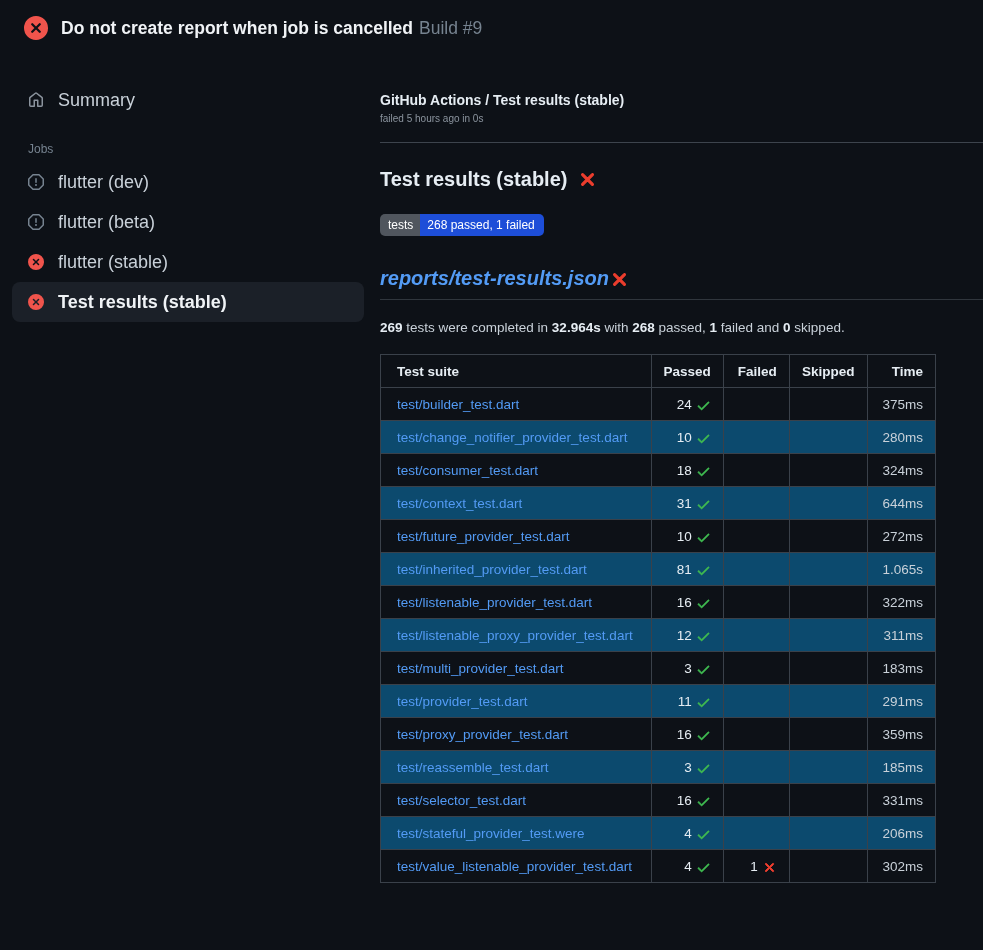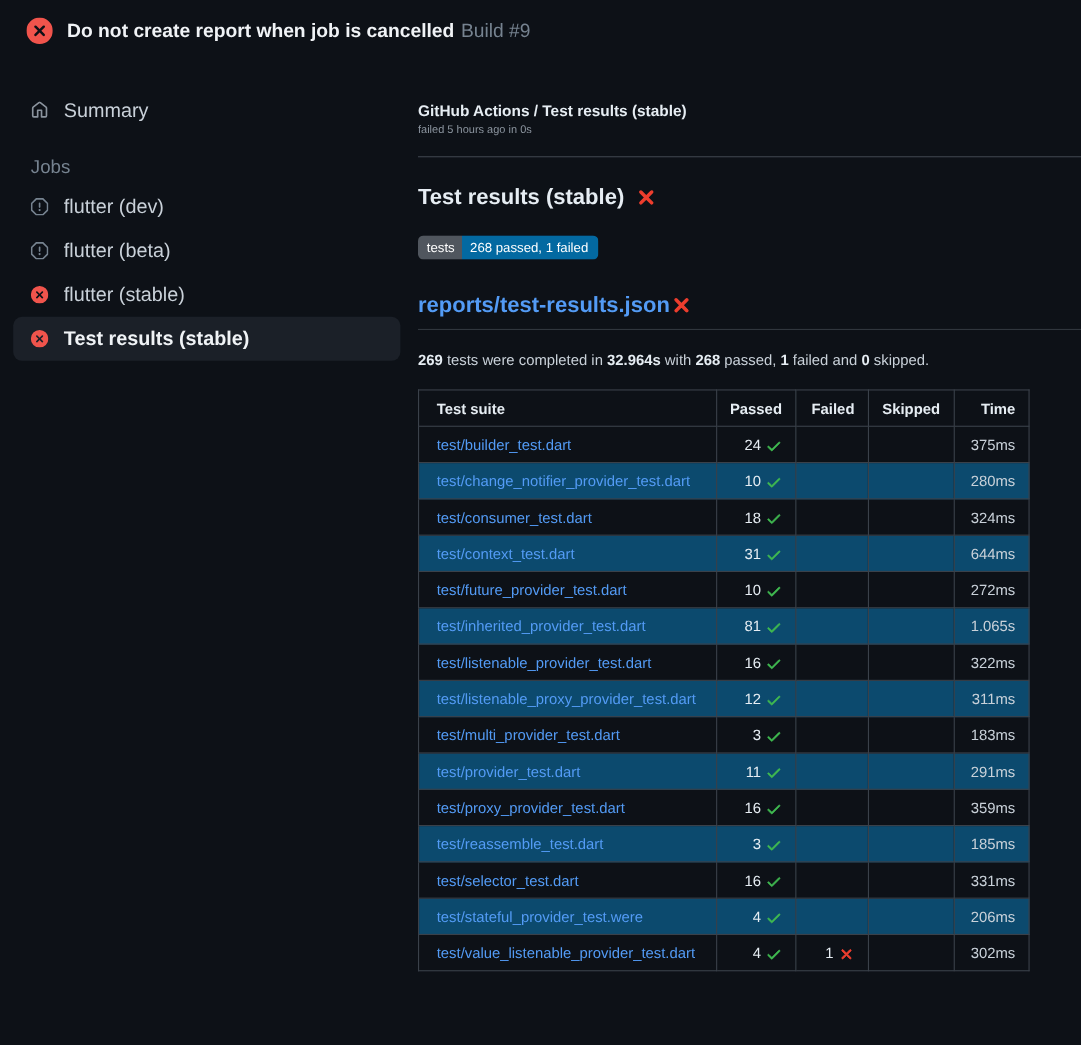--- a/index.html
+++ b/index.html
@@ -17,37 +17,37 @@
   .topbar .build-no { color:#768390; font-weight:normal; margin-left:6px; }
 
   
   .layout { display:flex; align-items:flex-start; }
 
   
   .sidebar { width:380px; flex-shrink:0; padding-top:24px; }
   .side-row { display:flex; align-items:center; gap:14px; height:40px;
               margin:0 16px 0 12px; padding:0 0 0 16px; border-radius:8px; color:#c9d1d9; font-size:18px; cursor:pointer; }
   .side-row svg { flex-shrink:0; }
-  .jobs-label { color:#768390; font-size:17px; margin:22px 0 6px 28px; }
+  .jobs-label { color:#768390; font-size:12px; margin:22px 0 6px 28px; }
   .side-row.selected { background:#1b2028; color:#f0f3f6; font-weight:bold; }
 
   
   .main { flex:1; padding-top:36px; min-width:0; }
   .crumb { font-size:14px; font-weight:bold; color:#e6edf3; }
   .status-line { font-size:10px; color:#8b949e; margin-top:5px; }
   .divider { border:none; border-top:1px solid #3d444d; margin-top:18px; }
   .section-title { display:flex; align-items:center; gap:10px; margin-top:25px;
                    font-size:20px; font-weight:bold; color:#e6edf3; }
   .x-mark { flex-shrink:0; }
   .badge { display:inline-flex; margin-top:23px; font-size:12px; color:#ffffff;
            border-radius:5px; overflow:hidden; cursor:pointer; }
   .badge .badge-key { background:#50565e; padding:4px 7px 4px 8px; }
-  .badge .badge-val { background:#0369a1; padding:4px 9px 4px 7px; }
-  .report-title { display:flex; align-items:flex-start; gap:0; margin-top:31px;
-                  font-size:20px; font-weight:bold; padding-bottom:9px; border-bottom:1px solid #30363d; }
+  .badge .badge-val { background:#1d4ed8; padding:4px 9px 4px 7px; }
+  .report-title { display:flex; align-items:flex-end; gap:0; margin-top:31px;
+                  font-size:20px; font-weight:bold; padding-bottom:9px; border-bottom:1px solid #30363d;font-style:italic; }
   .report-title a { color:#539bf5; text-decoration:none; cursor:pointer; }
   .summary-line { font-size:13.5px; margin-top:20px; color:#c9d1d9; }
   .summary-line b { color:#e6edf3; }
 
   
   table { border-collapse:collapse; width:556px; margin-top:19px; font-size:13.5px; }
   th, td { border:1px solid #3a414a; height:33px; padding:0 12px; white-space:nowrap; }
   th { color:#e6edf3; font-weight:bold; text-align:right; }
   th.col-suite, td.cell-suite { text-align:left; padding-left:16px; width:274px; }
   th.col-passed, td.cell-passed { width:67px; }

